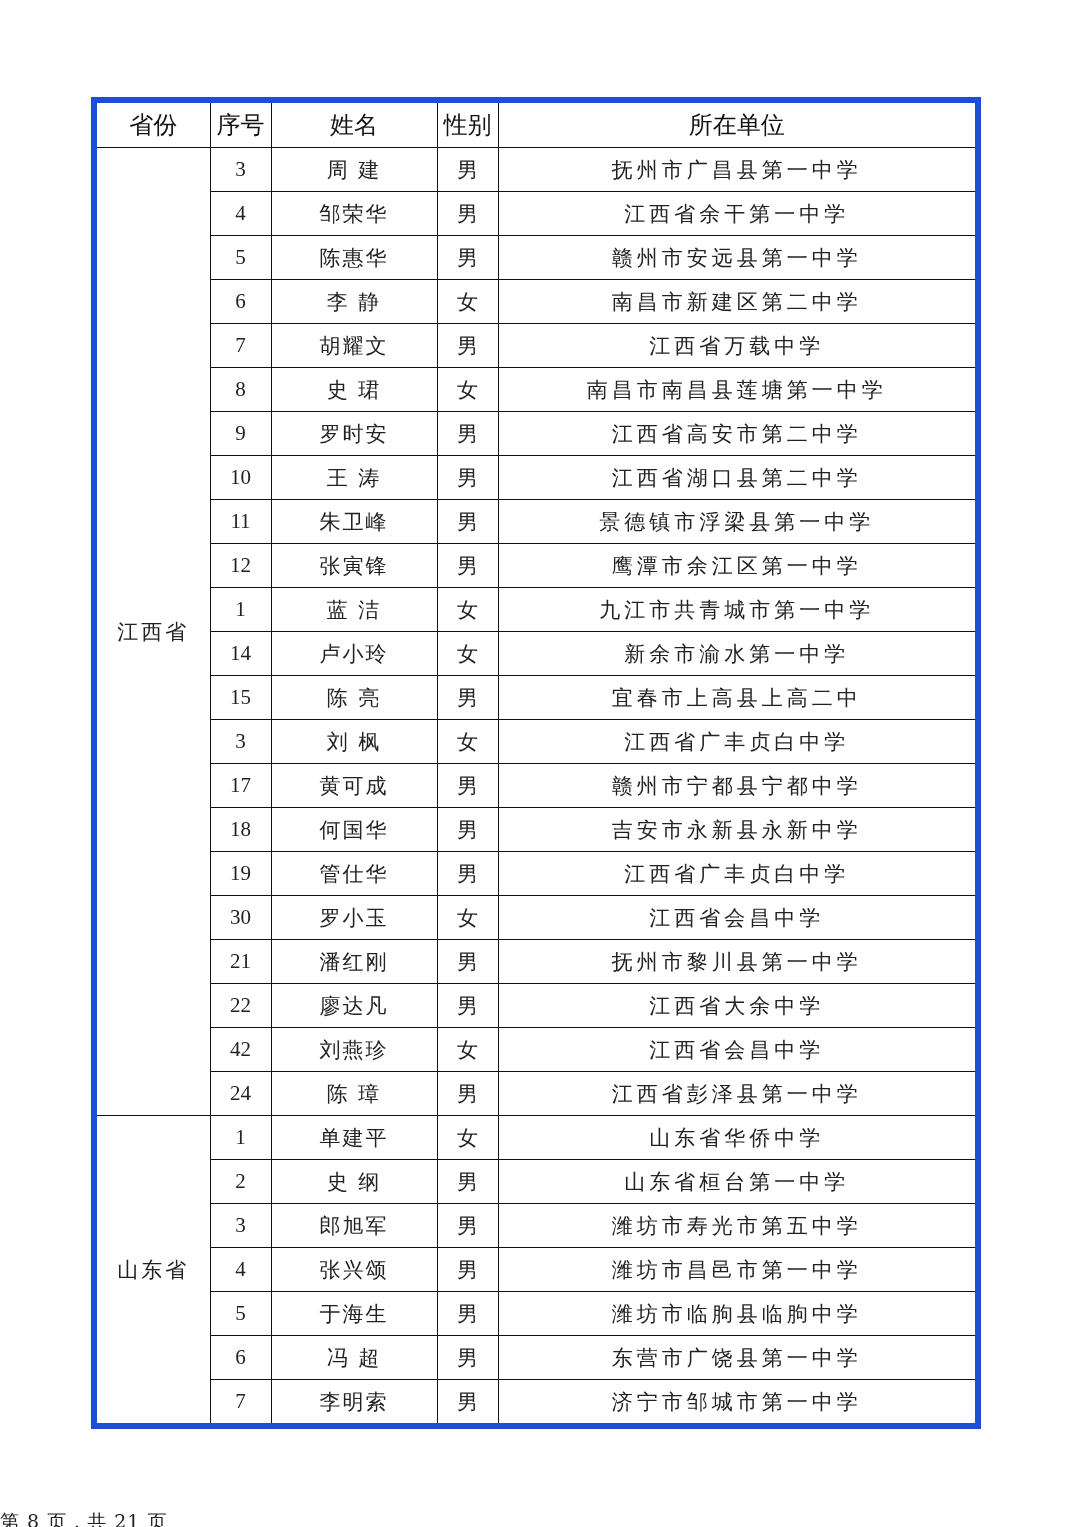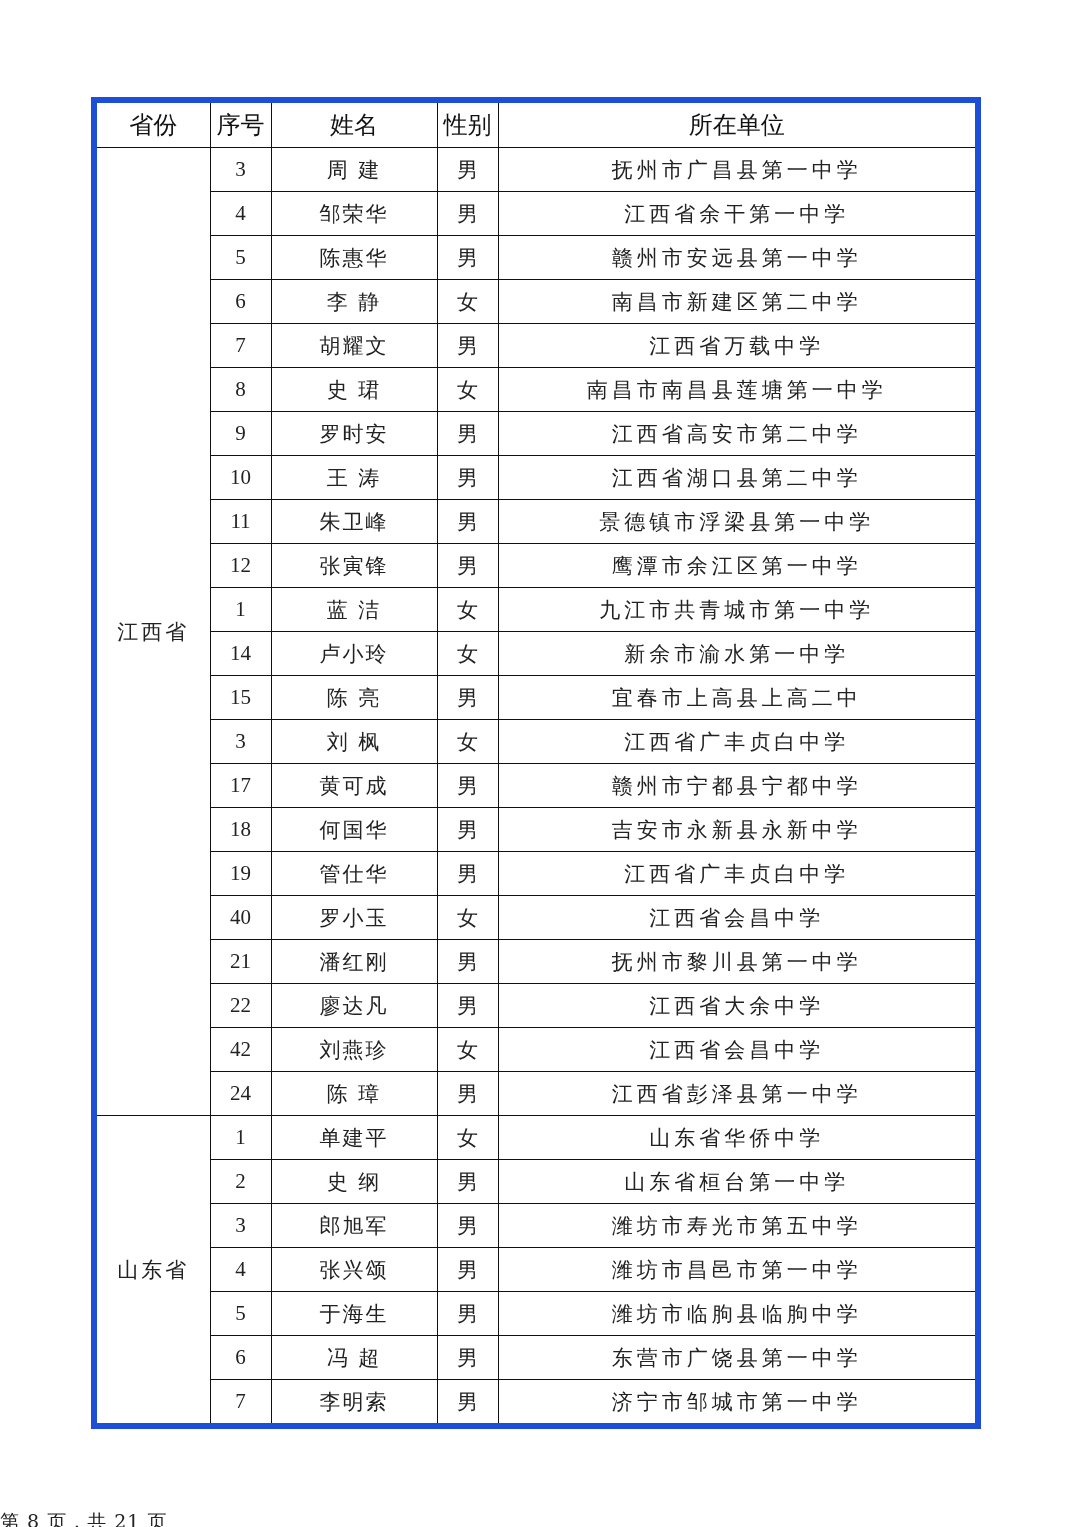--- a/index.html
+++ b/index.html
@@ -172,21 +172,21 @@
           <td class="gender">男</td>
           <td class="unit">吉安市永新县永新中学</td>
         </tr>
         <tr>
           <td class="seq">19</td>
           <td class="name">管仕华</td>
           <td class="gender">男</td>
           <td class="unit">江西省广丰贞白中学</td>
         </tr>
         <tr>
-          <td class="seq">40</td>
+          <td class="seq">30</td>
           <td class="name">罗小玉</td>
           <td class="gender">女</td>
           <td class="unit">江西省会昌中学</td>
         </tr>
         <tr>
           <td class="seq">21</td>
           <td class="name">潘红刚</td>
           <td class="gender">男</td>
           <td class="unit">抚州市黎川县第一中学</td>
         </tr>

